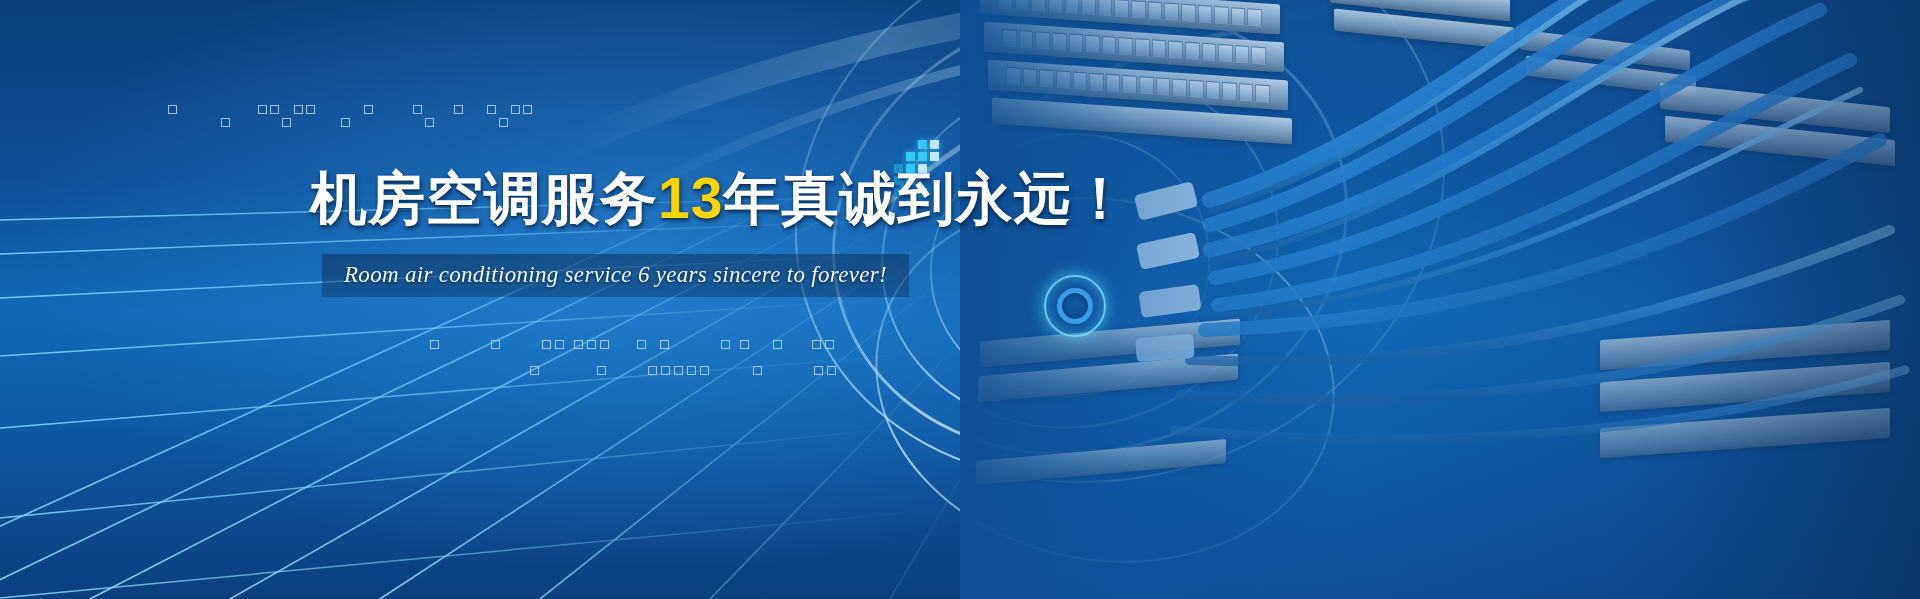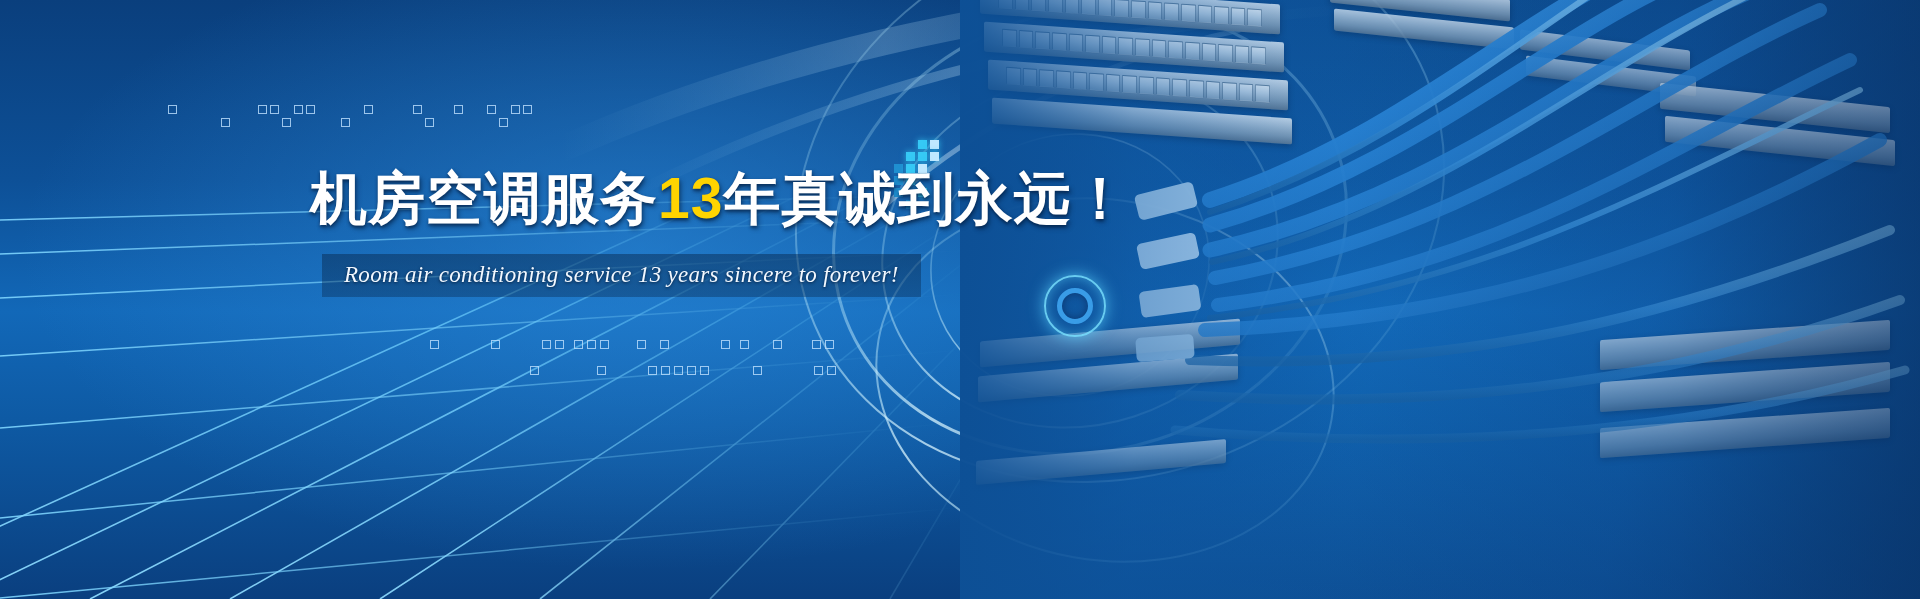--- a/index.html
+++ b/index.html
@@ -440,16 +440,16 @@
     <div class="sq"></div>
       <div class="gap" style="width:4px"></div>
     <div class="sq"></div>
   </div>
 
   <div class="headline">
     <span>机房空调服务</span><span class="hl-accent">13</span><span>年真诚到永远！</span>
   </div>
 
   <div class="subbar">
-    <div class="subtitle">Room air conditioning service 13 years sincere to forever!</div>
+    <div class="subtitle">Room air conditioning service 6 years sincere to forever!</div>
   </div>
 
 </div>
 
 </body></html>

